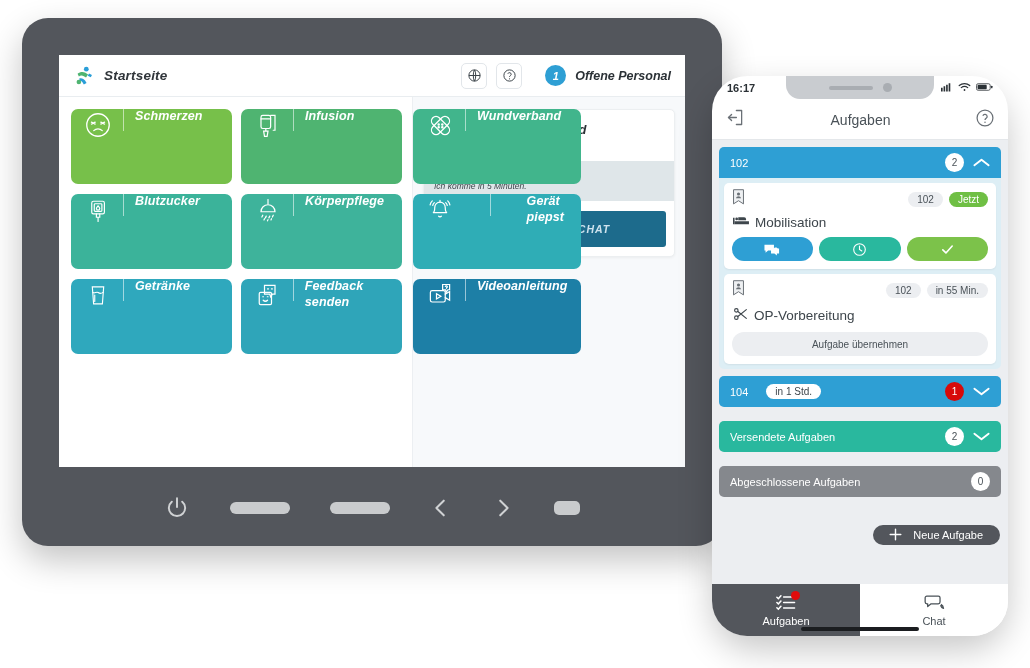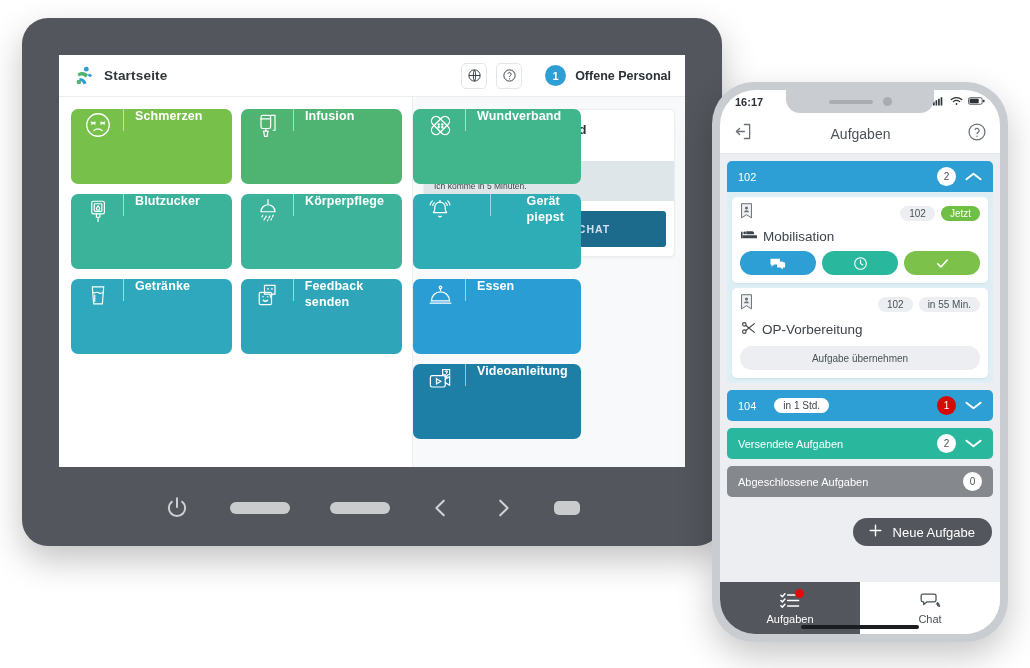--- a/index.html
+++ b/index.html
@@ -8,21 +8,21 @@
   .stage { position:relative; width:1030px; height:668px; }
 
   
   .tablet {
     position:absolute; left:22px; top:18px; width:700px; height:528px;
     background:#53565c; border-radius:26px;
     box-shadow:0 14px 34px rgba(0,0,0,0.24);
   }
   .tablet-screen {
     position:absolute; left:37px; top:37px; width:626px; height:412px;
-    background:#be185d; overflow:hidden;
+    background:#be185d; overflow:hidden;font-style:italic;
   }
   .tablet-bezel-row {
     position:absolute; left:0; top:455px; width:700px; height:70px;
     display:flex; align-items:center; justify-content:center; gap:40px;
   }
   .bz-power { width:26px; height:26px; }
   .bz-pill { width:60px; height:12px; border-radius:6px; background:#c9cbcd; }
   .bz-chev { width:22px; height:28px; }
   .bz-stop { width:26px; height:14px; border-radius:5px; background:#c9cbcd; }
 
@@ -61,22 +61,22 @@
   .req-sent { font-size:7.5px; color:#4a5258; display:flex; align-items:center; gap:3px; margin-top:2px; }
   .req-msg { background:#dfe6e9; padding:7px 10px 10px 10px; }
   .req-msg-t { font-size:8px; font-weight:bold; color:#2b3136; }
   .req-msg-b { font-size:8.5px; color:#3d454b; margin-top:4px; }
   .req-btn { margin:10px 8px 9px 8px; height:36px; background:#1d6b8c; border-radius:3px;
      color:#cfe3ee; font-size:10.5px; font-weight:bold; letter-spacing:1px;
      display:flex; align-items:center; justify-content:center; padding-left:90px; }
 
   
   .phone {
-    position:absolute; left:712px; top:82px; width:296px; height:560px;
-    background:#c9ccd0; border-radius:42px; padding:8px;
+    position:absolute; left:712px; top:76px; width:296px; height:560px;
+    background:#c9ccd0; border-radius:42px; padding:0;
     box-shadow:0 14px 34px rgba(0,0,0,0.22);
   }
   .phone-inner { width:100%; height:100%; background:#fff; border-radius:35px;
      overflow:hidden; position:relative; display:flex; flex-direction:column; }
   .notch { position:absolute; left:50%; transform:translateX(-50%); top:0;
      width:148px; height:23px; background:#c9ccd0; border-radius:0 0 14px 14px;
      display:flex; align-items:center; justify-content:center; gap:10px; z-index:5; }
   .notch-bar { width:44px; height:4px; border-radius:2px; background:#a9adb2; }
   .notch-cam { width:9px; height:9px; border-radius:50%; background:#a9adb2; }
 
@@ -84,21 +84,21 @@
      font-size:11px; font-weight:bold; color:#2b3136; flex:none; }
   .p-status-r { margin-left:auto; display:flex; align-items:center; gap:5px; }
 
   .p-nav { height:40px; display:flex; align-items:center; padding:0 13px;
      border-bottom:1px solid #e4e7ea; flex:none; }
   .p-nav-title { flex:1; text-align:center; font-size:14px; color:#4a5258; }
 
   .p-content { flex:1; background:#eceef1; padding:7px 7px 0 7px; overflow:hidden; }
 
   .grp { border-radius:5px; display:flex; align-items:center; padding:0 11px;
-     height:31px; color:#fff; font-size:11px; margin-bottom:7px; }
+     height:31px; color:#fff; font-size:11px; margin-bottom:14px; }
   .grp-blue { background:#2e9fd4; }
   .grp-teal { background:#29b89e; }
   .grp-gray { background:#85888d; }
   .grp-spacer { flex:1; }
   .pill-white { background:#fff; color:#3d454b; font-size:10px; border-radius:10px;
      padding:2px 9px; }
   .cnt { width:19px; height:19px; border-radius:50%; background:#fff; color:#4a5258;
      font-size:10px; display:flex; align-items:center; justify-content:center; margin-right:9px; }
   .cnt-red { background:#d70a0a; color:#fff; }
   .chev { width:17px; height:11px; }
@@ -119,22 +119,22 @@
   .task-btns { display:flex; gap:6px; }
   .tb { flex:1; height:24px; border-radius:12px; display:flex; align-items:center;
      justify-content:center; position:relative; }
   .tb-blue { background:#2e9fd4; }
   .tb-teal { background:#29b89e; }
   .tb-green { background:#7cc24a; }
   .take { background:#eceef1; border-radius:12px; height:24px; display:flex;
      align-items:center; justify-content:center; font-size:10px; color:#4a5258; }
 
   .fab-wrap { display:flex; justify-content:flex-end; padding:14px 1px 0 0; }
-  .fab { background:#53565c; color:#fff; border-radius:18px; height:28px;
-     display:flex; align-items:center; gap:9px; padding:0 17px 0 14px; font-size:13px; }
+  .fab { background:#53565c; color:#fff; border-radius:18px; height:20px;
+     display:flex; align-items:center; gap:9px; padding:0 17px 0 14px; font-size:11px; }
 
   .tabbar { height:52px; display:flex; flex:none; }
   .tab { flex:1; display:flex; flex-direction:column; align-items:center;
      justify-content:center; gap:4px; font-size:11px; }
   .tab-active { background:#53565c; color:#fff; }
   .tab-idle { background:#fff; color:#4a5258; }
   .tab-ico { position:relative; width:20px; height:17px; }
   .tab-dot { position:absolute; right:-4px; top:-3px; width:9px; height:9px;
      border-radius:50%; background:#e00c0c; }
   .homebar { position:absolute; left:50%; transform:translateX(-50%); bottom:5px;
@@ -318,32 +318,20 @@
           <span class="tile-ico">
             <svg viewBox="0 0 32 32" width="28" height="28" fill="none" stroke="#fff" stroke-width="1.4" stroke-linecap="round">
               <path d="M16 7a6 6 0 00-6 6c0 5-2 6-2 6h16s-2-1-2-6a6 6 0 00-6-6z"></path>
               <path d="M14.4 23a2 2 0 003.2 0"></path>
                 <path d="M16 5v2"></path>
               <path d="M22.5 7.5c1 1 1.6 2 1.8 3.2M24.8 5.6c1.4 1.3 2.2 2.8 2.5 4.6M9.5 7.5c-1 1-1.6 2-1.8 3.2M7.2 5.6C5.8 6.9 5 8.4 4.7 10.2"></path>
             </svg>
           </span>
           <span class="tile-sep"></span>
           <span class="tile-label">Gerät piepst</span>
-        </div>
-        <div class="tile" style="background:#2a9dd4; margin-bottom:10px;">
-          <span class="tile-ico">
-            <svg viewBox="0 0 32 32" width="29" height="29" fill="none" stroke="#fff" stroke-width="1.4" stroke-linecap="round">
-              <circle cx="16" cy="7" r="1.4"></circle>
-                <path d="M16 8.4v2"></path>
-              <path d="M6 22c0-5.5 4.5-10 10-10s10 4.5 10 10z"></path>
-              <path d="M4.5 24.3h23"></path>
-            </svg>
-          </span>
-          <span class="tile-sep"></span>
-          <span class="tile-label">Essen</span>
         </div>
         <div class="tile" style="background:#1d7fa6;">
           <span class="tile-ico">
             <svg viewBox="0 0 32 32" width="28" height="28" fill="none" stroke="#fff" stroke-width="1.4" stroke-linecap="round">
               <rect x="5" y="11" width="17" height="13" rx="2"></rect>
               <path d="M22 15l5-3v10l-5-3"></path>
               <path d="M19 4h8v6h-2l-2 3-.6-3H19z"></path>
               <path d="M22.1 6.2a1.2 1.2 0 012.3.4c0 .8-1.1.9-1.1 1.7"></path>
               <path d="M12 14.5l5 3-5 3z"></path>
             </svg>

